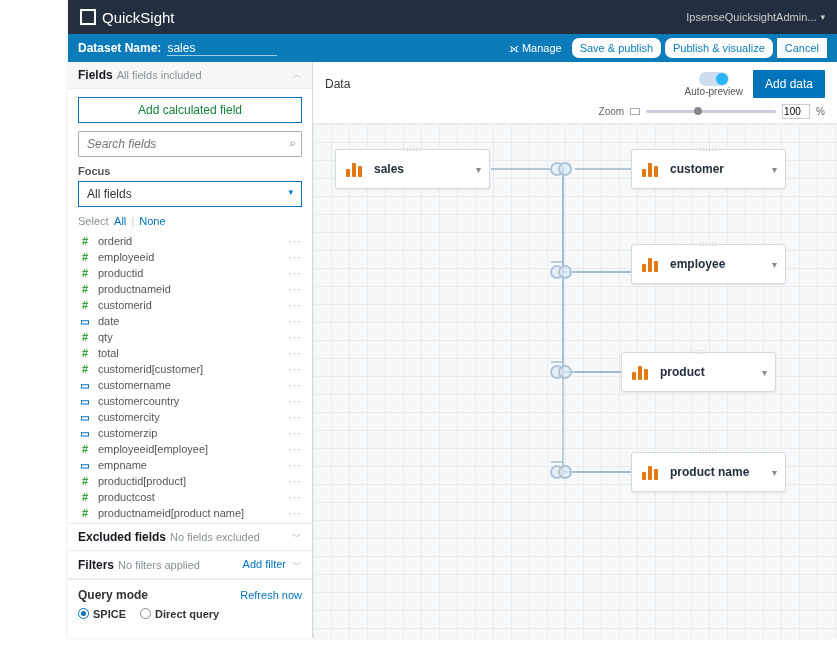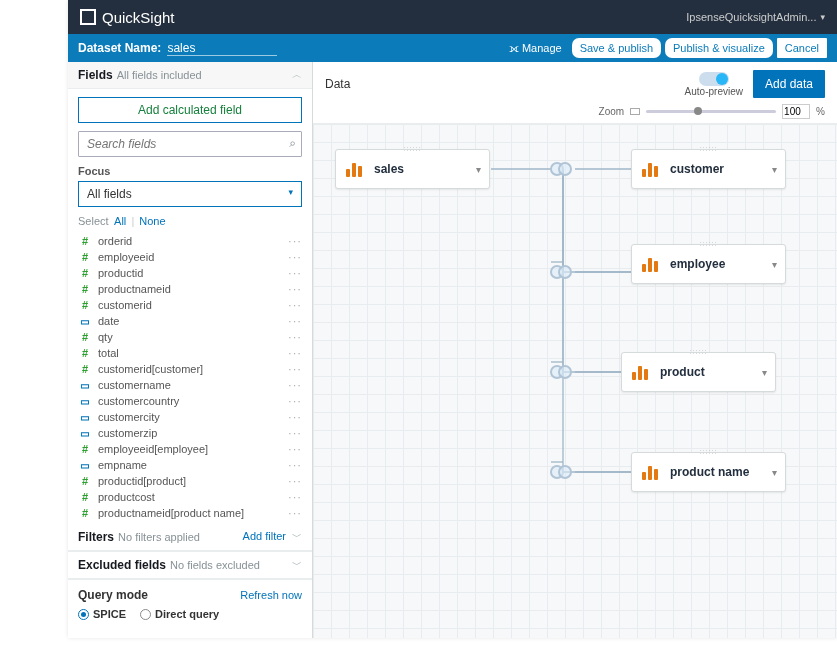--- a/index.html
+++ b/index.html
@@ -44,21 +44,21 @@
   .ic-date { color:#0073bb; font-size:10px;}
   .ic-str { color:#0073bb; font-size:10px;}
   .fmore { margin-left:auto; color:#aaa; letter-spacing:1px; padding-right:6px;}
   .sec-head.simple { background:#fff;}
   .add-filter { color:#0073bb; font-size:11px; margin-right:6px; cursor:pointer;}
   .qmode { padding:8px 10px 10px;}
   .qmode .hdr { display:flex; justify-content:space-between; align-items:center;}
   .qmode .t { font-weight:700; font-size:12px;}
   .refresh { color:#0073bb; font-size:11px; cursor:pointer;}
   .radios { display:flex; gap:14px; margin-top:6px; align-items:center; font-size:11px; color:#333; font-weight:600;}
-  .radio { display:flex; align-items:flex-end; gap:4px;}
+  .radio { display:flex; align-items:flex-start; gap:4px;}
   .r-dot { width:11px; height:11px; border-radius:50%; border:1px solid #888; display:inline-block; position:relative;}
   .r-dot.on { border-color:#0073bb;}
   .r-dot.on::after { content:""; width:5px; height:5px; background:#0073bb; border-radius:50%; position:absolute; top:2px; left:2px;}
   
   .canvas-head { display:flex; padding:8px 12px 4px; align-items:center; justify-content:space-between;}
   .data-lbl { font-weight:400; font-size:12px;}
   .ch-right { display:flex; align-items:center; gap:10px;}
   .autoprev { display:flex; flex-direction:column; align-items:center; font-size:10px; color:#555;}
   .toggle { width:30px; height:14px; background:#cde; border-radius:7px; position:relative;}
   .toggle .knob { width:12px; height:12px; background:#29b6f6; border-radius:50%; position:absolute; right:1px; top:1px;}
@@ -229,27 +229,27 @@
             <span class="fmore">···</span>
           </div>
           <div class="frow">
             <span class="ficon ic-num">#</span>
             <span>productnameid[product name]</span>
             <span class="fmore">···</span>
           </div>
           <div class="frow"></div>
         </div>
 
+      <div class="sec-head simple" style="border-top:1px solid #eaeded;">
+        <div><span class="t">Excluded fields</span><span class="sub">No fields excluded</span></div>
+        <span class="carets">﹀</span>
+      </div>
       <div class="sec-head simple">
         <div><span class="t">Filters</span><span class="sub">No filters applied</span></div>
         <div><span class="add-filter">Add filter</span><span class="carets">﹀</span></div>
-      </div>
-      <div class="sec-head simple" style="border-top:1px solid #eaeded;">
-        <div><span class="t">Excluded fields</span><span class="sub">No fields excluded</span></div>
-        <span class="carets">﹀</span>
       </div>
       <div class="qmode" style="border-top:1px solid #eaeded;">
         <div class="hdr">
           <span class="t">Query mode</span>
           <span class="refresh">Refresh now</span>
         </div>
         <div class="radios">
           <div class="radio">
               <span class="r-dot on"></span>
               <span>SPICE</span>

